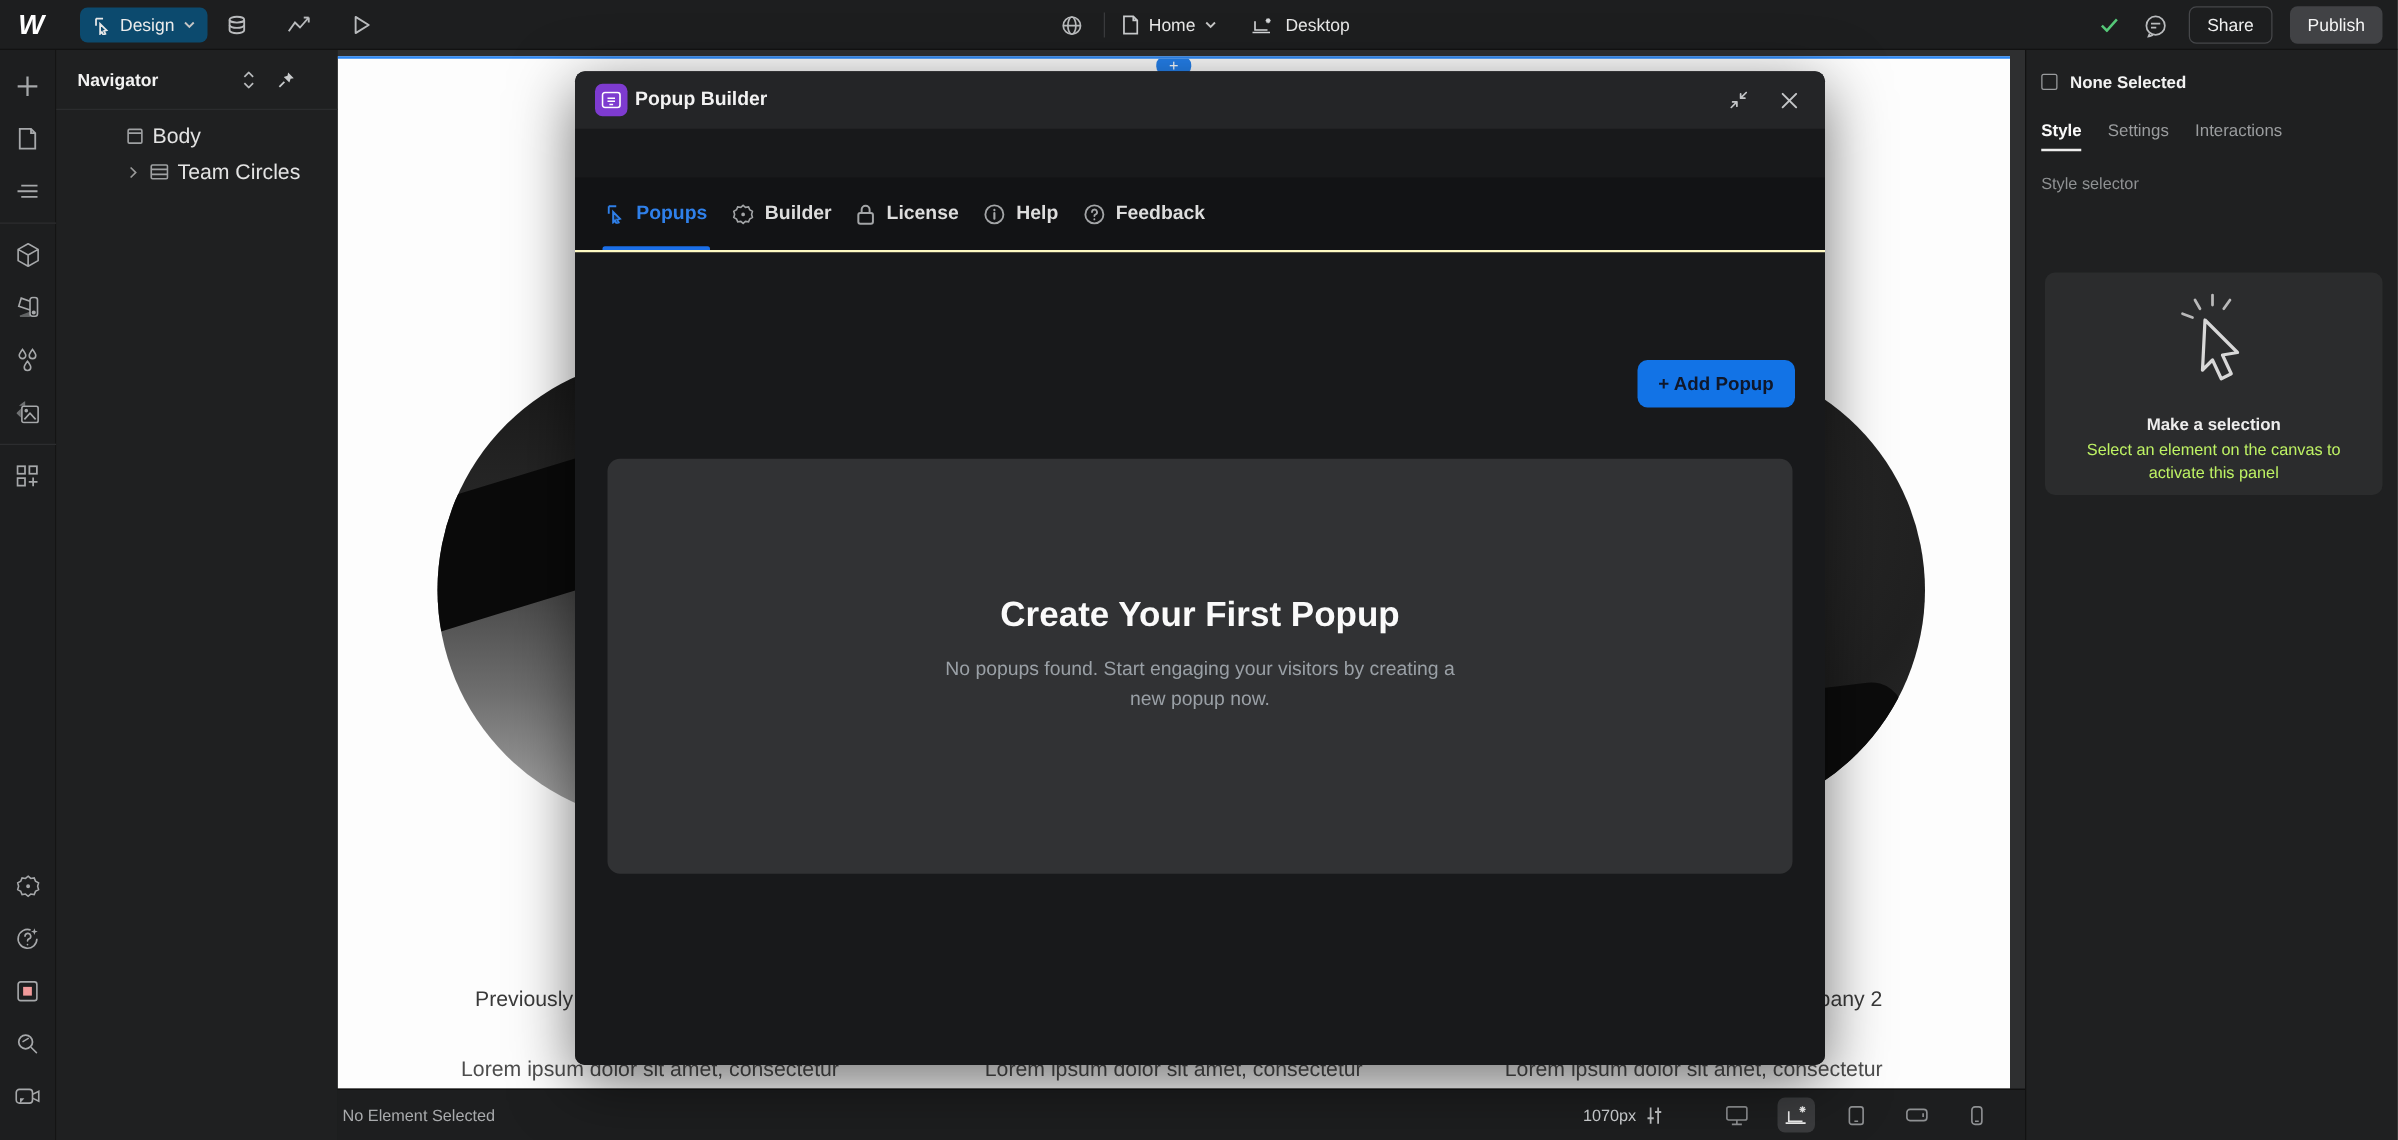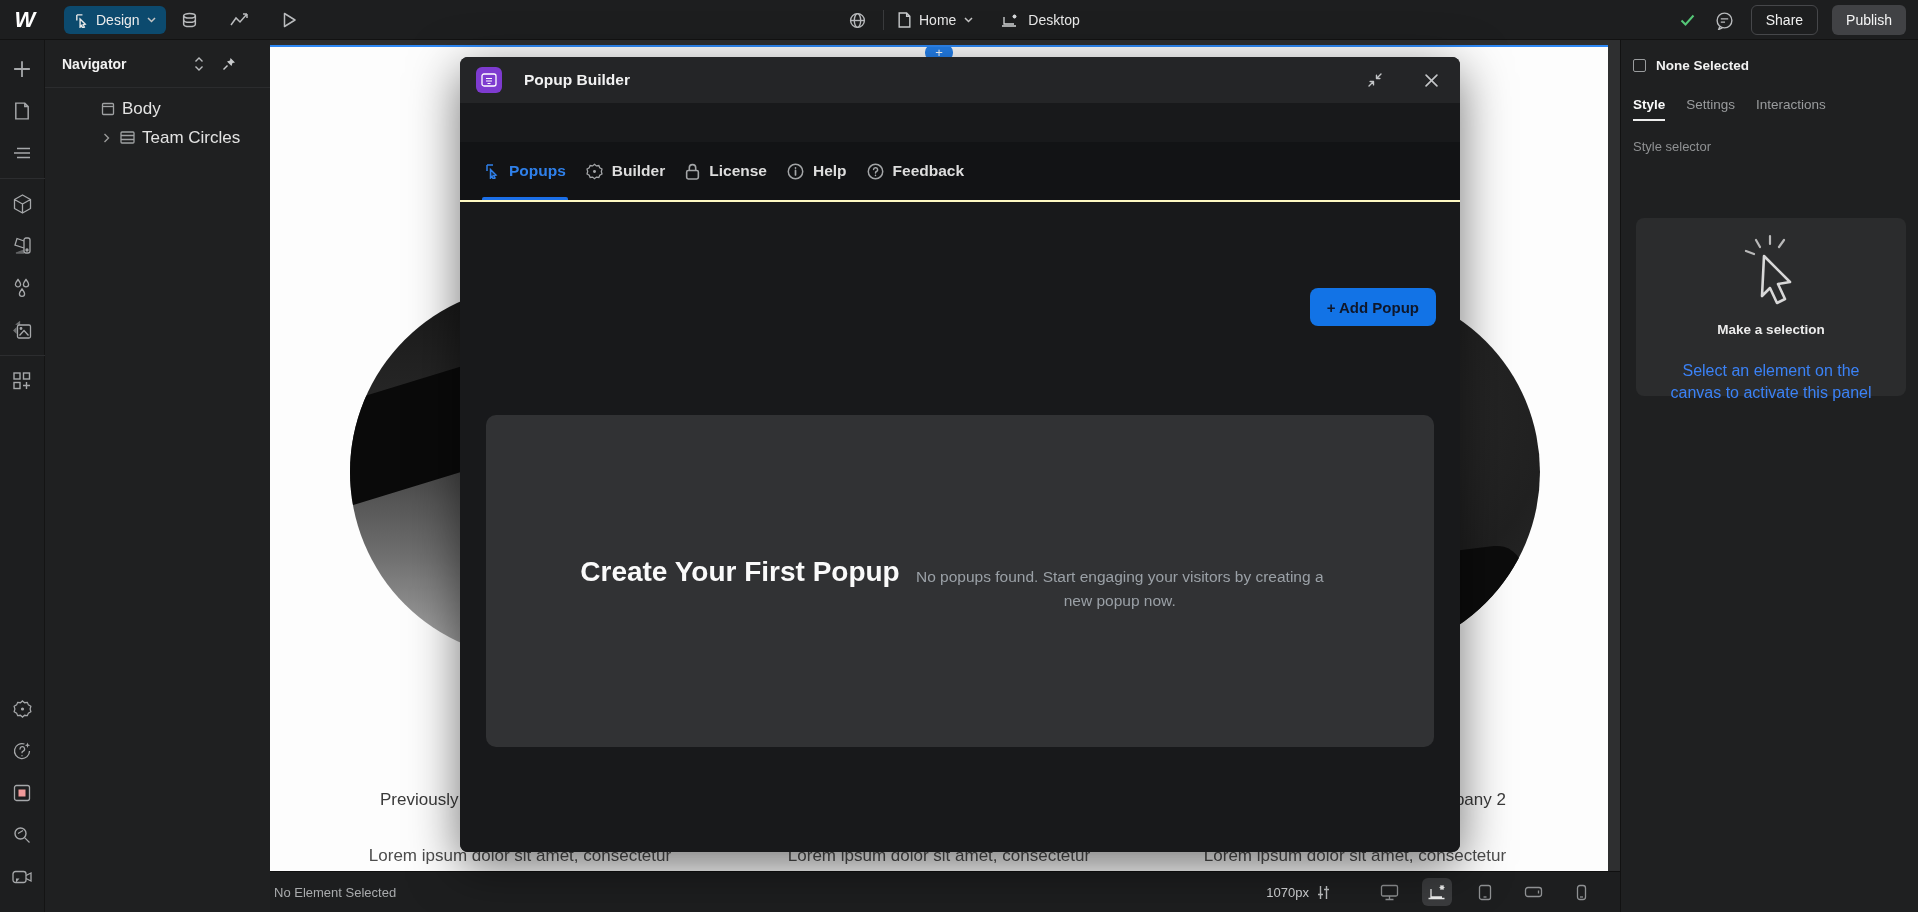--- a/index.html
+++ b/index.html
@@ -87,47 +87,47 @@
   .rp-tab { font-size:13.5px; color:#9a9c9e; height:100%; display:flex; align-items:center; position:relative; cursor:pointer; }
   .rp-tab.active { color:#fafafa; font-weight:bold; }
   .rp-tab.active::after { content:""; position:absolute; left:0; right:0; bottom:0; height:2px; background:#ededed; }
   .rp-label { color:#8f9193; font-size:13px; padding:18px 12px 8px 12px; }
   .rp-input { margin:0 12px; width:274px; height:30px; background:#191a1b; border:1px solid #3a3b3d;
     border-radius:3px; color:#d7d7d7; font-size:13.5px; padding:0 9px; outline:none;
     font-family:"Liberation Sans", sans-serif; }
   .rp-input::placeholder { color:#7e8082; }
   .rp-card { margin:56px 12px 0 15px; width:270px; height:178px; background:#2b2c2d;
     border-radius:8px; display:flex; flex-direction:column; align-items:center; }
-  .rp-card-title { color:#ececec; font-size:13.5px; font-weight:bold; margin-top:4px; }
-  .rp-card-desc { color:#3b82f6; font-size:16px; line-height:1.35; text-align:center;
-    margin-top:23px; width:230px; }
+  .rp-card-title { color:#ececec; font-size:13.5px; font-weight:bold; margin-top:14px; }
+  .rp-card-desc { color:#bef264; font-size:13px; line-height:1.35; text-align:center;
+    margin-top:4px; width:230px; }
 
   
   .modal { position:absolute; left:460px; top:57px; width:1000px; height:795px;
     background:#18191b; border-radius:8px; box-shadow:0 14px 50px rgba(0,0,0,.55); z-index:50;
     display:flex; flex-direction:column; overflow:hidden; }
-  .m-header { height:46px; background:#242527; display:flex; align-items:center; padding:0 16px; gap:22px; flex:0 0 auto; }
+  .m-header { height:46px; background:#242527; display:flex; align-items:center; padding:0 16px; gap:6px; flex:0 0 auto; }
   .m-app-icon { width:26px; height:26px; border-radius:6px; background:#7e3bd0;
     display:flex; align-items:center; justify-content:center; }
   .m-title { color:#f2f2f2; font-size:15.5px; font-weight:bold; flex:1; }
   .m-head-icon { width:26px; height:26px; display:flex; align-items:center; justify-content:center; color:#c3c5c7; margin-left:8px; cursor:pointer; }
   .m-tabs { height:60px; background:#121315; border-bottom:2px solid #fef9c3;
     display:flex; align-items:stretch; gap:20px; padding-left:24px; flex:0 0 auto;margin-top:39px; }
   .m-tab { display:flex; align-items:center; gap:9px; color:#dddddd; font-size:15.5px; font-weight:bold;
     position:relative; cursor:pointer; }
   .m-tab .m-tab-ic { color:#a3a5a7; }
   .m-tab.active { color:#2f80ea; }
   .m-tab.active .m-tab-ic { color:#2f80ea; }
   .m-tab.active::after { content:""; position:absolute; left:-2px; right:-2px; bottom:0; height:3px; background:#1b6fe8; border-radius:2px 2px 0 0; }
   .m-body { flex:1; background:#18191b; position:relative; }
   .add-popup-btn { position:absolute; right:24px; top:86px; height:38px; padding:0 17px;
     background:#1273e6; border:none; border-radius:8px; color:#0f172a; font-size:15px; font-weight:bold;
     display:flex; align-items:center; cursor:pointer; }
   .empty-card { position:absolute; left:26px; top:165px; width:948px; height:332px;
-    background:#313234; border-radius:10px; display:flex; align-items:center; justify-content:center;margin-top:48px; }
+    background:#313234; border-radius:10px; display:flex; flex-direction:column; align-items:center; justify-content:center; }
   .empty-title { color:#fafafa; font-size:28px; font-weight:bold; margin-top:-18px; }
   .empty-desc { color:#9aa0a6; font-size:15.5px; line-height:1.55; text-align:center;
     width:440px; margin-top:16px; }
 </style>
 </head>
 <body>
 
 <div class="topbar">
   <div class="logo">W</div>
 

